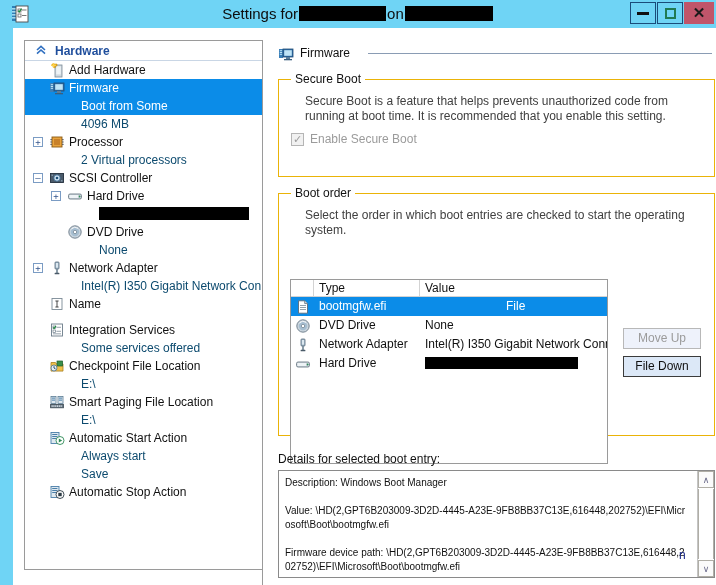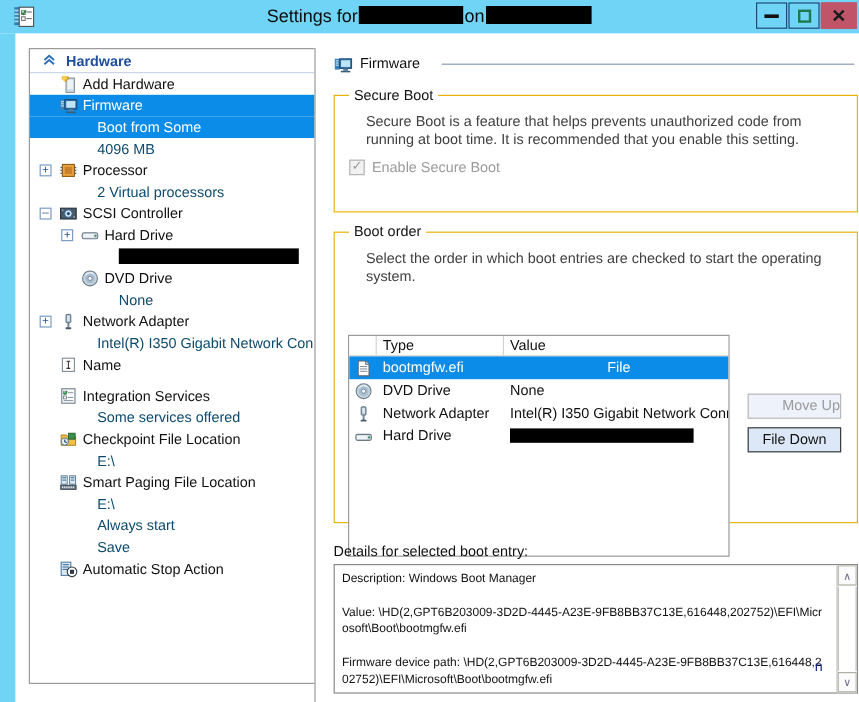--- a/index.html
+++ b/index.html
@@ -240,21 +240,21 @@
     width: 78px; height: 21px;
     font-size: 12px;
     font-family: "Liberation Sans", sans-serif;
     text-align: center;
     line-height: 19px;
     background: #eef2fb;
     border: 1px solid #b8b8b8;
     color: #9b9b9b;
     cursor: default;
   }
-  #btn-moveup  { left: 344px; top: 128px; text-align: right; }
+  #btn-moveup  { left: 344px; top: 128px; }
   #btn-movedown{
     left: 344px; top: 156px;
     color: #111; background: #dce8f7;
     border: 1px solid #3b3b3b;
     cursor: pointer;
   }
 
   
   #details-label {
     position: absolute; left: 15px; top: 412px;
@@ -465,20 +465,28 @@
                 <rect x="2.6" y="11.4" width="1.1" height="1.4" fill="#e3e9ee"></rect>
                 <rect x="4.4" y="11.4" width="1.1" height="1.4" fill="#e3e9ee"></rect>
                 <rect x="6.2" y="11.4" width="1.1" height="1.4" fill="#e3e9ee"></rect>
                 <rect x="8" y="11.4" width="1.1" height="1.4" fill="#e3e9ee"></rect>
                 <rect x="9.8" y="11.4" width="1.1" height="1.4" fill="#e3e9ee"></rect>
                 <rect x="11.6" y="11.4" width="1.1" height="1.4" fill="#e3e9ee"></rect>
               </svg></span><span>Smart Paging File Location</span></div>
           <div class="tree-row sub">E:\</div>
         </div>
         <div class="tree-group">
+          <div class="tree-row"><span class="ico"><svg width="16" height="16" viewBox="0 0 16 16">
+                <rect x="2" y="2.5" width="8" height="11" fill="#dfe9f0" stroke="#4a7ea8" stroke-width="0.9"></rect>
+                <rect x="3.2" y="4" width="5.2" height="1" fill="#4a7ea8"></rect>
+                <rect x="3.2" y="6" width="5.2" height="1" fill="#4a7ea8"></rect>
+                <rect x="3.2" y="8" width="5.2" height="1" fill="#4a7ea8"></rect>
+                <circle cx="11" cy="10.5" r="4" fill="#ffffff" stroke="#2e8b57" stroke-width="0.9"></circle>
+                <path d="M9.8 8.4 L13.2 10.5 L9.8 12.6 z" fill="#2e8b57"></path>
+              </svg></span><span>Automatic Start Action</span></div>
           <div class="tree-row sub">Always start</div>
         </div>
         <div class="tree-group">
           <div class="tree-row sub">Save</div>
           <div class="tree-row"><span class="ico"><svg width="16" height="16" viewBox="0 0 16 16">
                 <rect x="2" y="2.5" width="8" height="11" fill="#dfe9f0" stroke="#4a7ea8" stroke-width="0.9"></rect>
                 <rect x="3.2" y="4" width="5.2" height="1" fill="#4a7ea8"></rect>
                 <rect x="3.2" y="6" width="5.2" height="1" fill="#4a7ea8"></rect>
                 <rect x="3.2" y="8" width="5.2" height="1" fill="#4a7ea8"></rect>
                 <circle cx="11" cy="10.5" r="4" fill="#ffffff" stroke="#2b3a44" stroke-width="0.9"></circle>

